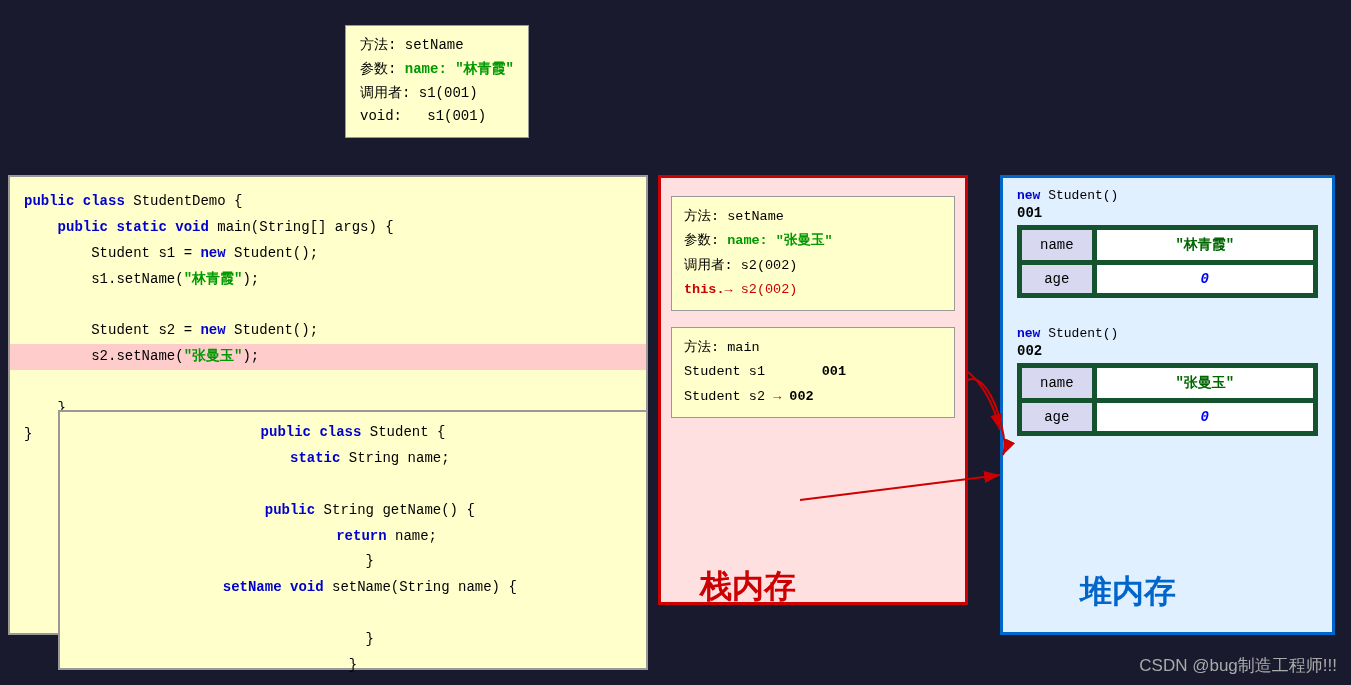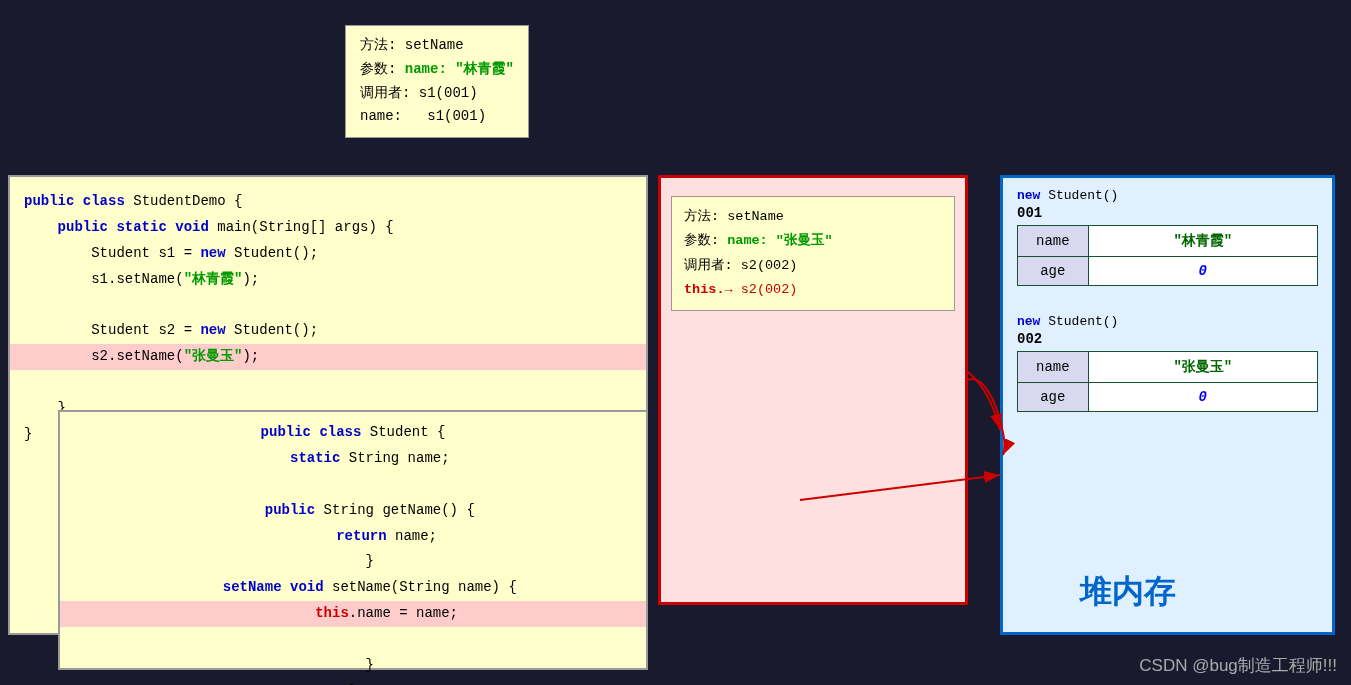--- a/index.html
+++ b/index.html
@@ -156,21 +156,21 @@
       font-family: 'Courier New', monospace;
       margin-bottom: 4px;
     }
 
     .heap-table {
       border-collapse: collapse;
       width: 100%;
     }
 
     .heap-table td {
-      border: 1px solid #14532d;
+      border: 5px solid #14532d;
       padding: 6px 18px;
       font-size: 14px;
       font-family: 'Courier New', monospace;
       text-align: center;
       background: #e8e8ff;
     }
 
     .heap-table td.field-name {
       background: #d8d8f0;
       width: 55px;
@@ -222,21 +222,21 @@
 </head>
 <body>
 
 <div class="main-bg">
 
 
   <div class="tooltip-box">
     <span>方法:</span> <span>setName</span><br>
     <span>参数:</span> <span class="str">name: "林青霞"</span><br>
     <span>调用者:</span> <span>s1(001)</span><br>
-    <span>name:</span>&nbsp;&nbsp;&nbsp;<span>s1(001)</span>
+    <span>void:</span>&nbsp;&nbsp;&nbsp;<span>s1(001)</span>
   </div>
 
   <div class="code-panel-left">
     <span class="kw">public class</span> StudentDemo {<br>
     &nbsp;&nbsp;&nbsp;&nbsp;<span class="kw">public static void</span> main(String[] args) {<br>
     &nbsp;&nbsp;&nbsp;&nbsp;&nbsp;&nbsp;&nbsp;&nbsp;Student s1 = <span class="kw-new">new</span> Student();<br>
     &nbsp;&nbsp;&nbsp;&nbsp;&nbsp;&nbsp;&nbsp;&nbsp;s1.setName(<span class="str">"林青霞"</span>);<br>
     <br>
     &nbsp;&nbsp;&nbsp;&nbsp;&nbsp;&nbsp;&nbsp;&nbsp;Student s2 = <span class="kw-new">new</span> Student();<br>
     <span class="highlight-line">&nbsp;&nbsp;&nbsp;&nbsp;&nbsp;&nbsp;&nbsp;&nbsp;s2.setName(<span class="str">"张曼玉"</span>);</span><br>
@@ -245,36 +245,42 @@
   </div>
 
   <div class="code-section-bottom">
     <span class="kw">public class</span> Student {<br>
     &nbsp;&nbsp;&nbsp;&nbsp;<span class="kw">static</span> String name;<br>
     <br>
     &nbsp;&nbsp;&nbsp;&nbsp;<span class="kw">public</span> String getName() {<br>
     &nbsp;&nbsp;&nbsp;&nbsp;&nbsp;&nbsp;&nbsp;&nbsp;<span class="kw">return</span> name;<br>
     &nbsp;&nbsp;&nbsp;&nbsp;}<br>
     &nbsp;&nbsp;&nbsp;&nbsp;<span class="kw">setName void</span> setName(String name) {<br>
-    <span class="highlight-line">&nbsp;&nbsp;&nbsp;&nbsp;&nbsp;&nbsp;&nbsp;&nbsp;<span class="this-kw">this</span>.name = name;</span><br>
+    <br>
     &nbsp;&nbsp;&nbsp;&nbsp;}<br>
     }
   </div>
 
   <div class="stack-panel">
 
     <div class="stack-inner-box top-box">
       <span>方法:</span> <span>setName</span><br>
       <span>参数:</span> <span class="str">name: "张曼玉"</span><br>
       <span>调用者:</span> <span>s2(002)</span><br>
       <span class="this-kw">this.</span><span style="color:#cc0000">→ s2(002)</span>
     </div>
 
-  </div>
-
+    <div class="stack-inner-box" style="margin-top:16px;">
+      <span>方法: main</span><br>
+      <span>Student s1</span>&nbsp;&nbsp;&nbsp;&nbsp;&nbsp;&nbsp;&nbsp;<span style="font-weight:bold;">001</span><br>
+      <span>Student s2</span>&nbsp;<span style="color:#cc0000">→</span>&nbsp;<span style="font-weight:bold;">002</span>
+    </div>
+  </div>
+
+  <div class="stack-label">栈内存</div>
 
   <div class="heap-panel">
 
     <div class="heap-object">
       <div class="heap-object-title">
         <span class="kw-new">new</span> Student()
       </div>
       <div class="heap-object-id">001</div>
       <table class="heap-table">
         <tbody>

